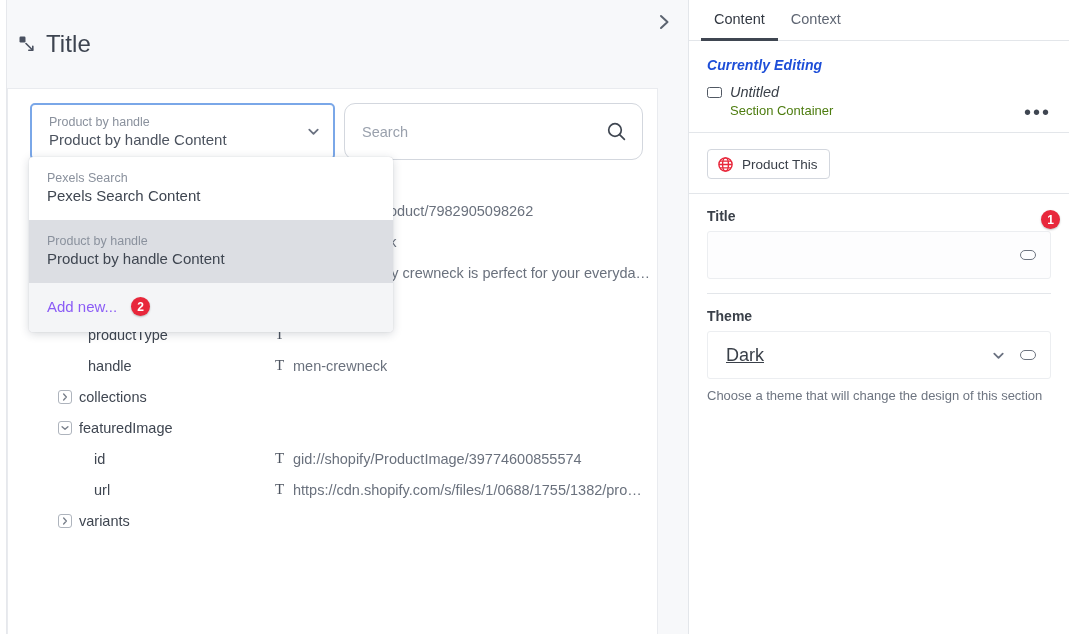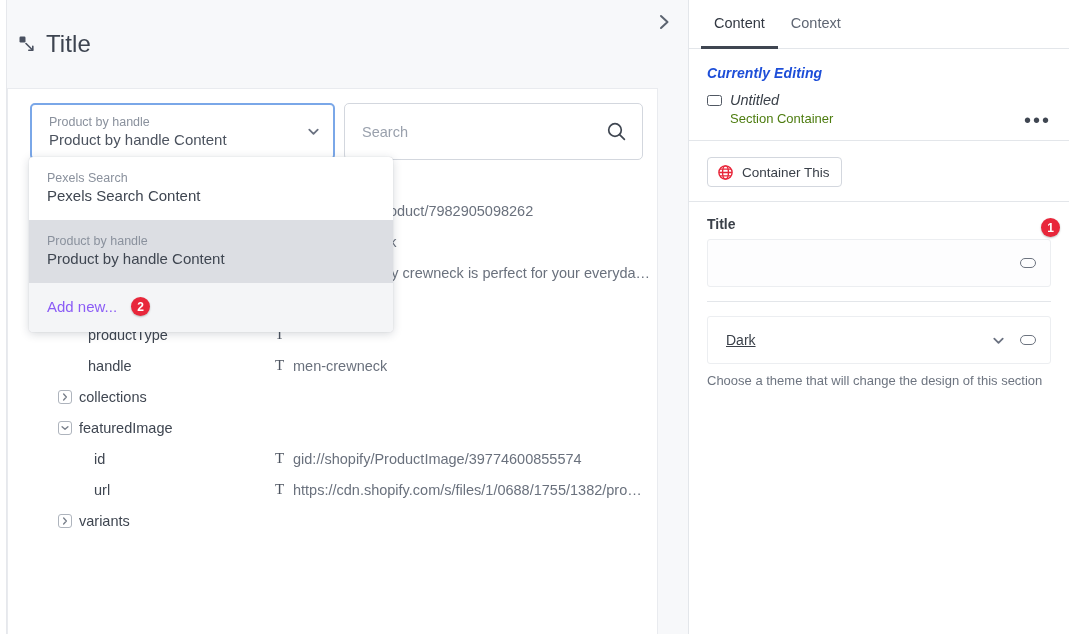--- a/index.html
+++ b/index.html
@@ -62,21 +62,21 @@
     cursor: pointer;
     position: relative; z-index: 40;
   }
   .combo-texts { flex: 1 1 auto; min-width: 0; }
   .combo-sub { font-size: 12.5px; color: #8a919d; line-height: 16px; }
   .combo-main { font-size: 15px; color: #4c535f; line-height: 19px; }
   .chev-down { width: 15px; height: 15px; color: #6a7180; flex: none; }
 
   .search-box {
     width: 299px; height: 57px;
-    border: 1px solid #d3d7de; border-radius: 5px; background: #fff;
+    border: 1px solid #d3d7de; border-radius: 11px; background: #fff;
     display: flex; align-items: center; padding: 0 15px 0 17px;
   }
   .search-box input {
     flex: 1; border: none; outline: none; font-size: 14.5px;
     color: #4c535f; font-family: inherit; background: transparent;
   }
   .search-box input::placeholder { color: #9aa1ad; }
   .search-icon { width: 21px; height: 21px; color: #3f4651; flex: none; }
 
   
@@ -137,21 +137,21 @@
   .ind-1 { padding-left: 80px; }
   .ind-2 { padding-left: 86px; }
   .ind-tog { padding-left: 71px; }
 
   
   .right-pane {
     width: 380px; height: 634px; background: #fff;
     display: flex; flex-direction: column;
   }
   .tabs {
-    height: 49px; display: flex; align-items: stretch;
+    height: 41px; display: flex; align-items: stretch;
     border-bottom: 1px solid #e3e6ea; padding-left: 12px;
   }
   .tab {
     display: flex; align-items: center; padding: 0 13px;
     font-size: 14.5px; color: #5f6673; cursor: pointer;
     border-bottom: 3px solid transparent; margin-bottom: -1px;
   }
   .tab.active { color: #323842; border-bottom-color: #3f4651; }
 
   .section { padding: 16px 18px 14px 18px; border-bottom: 1px solid #e3e6ea; }
@@ -183,21 +183,21 @@
   }
   .field-input input {
     border: none; outline: none; background: transparent;
     font-size: 14.5px; color: #3a4049; font-family: inherit; width: 100%;
   }
   .field-select {
     height: 48px; background: #fff; border: 1px solid #eceef1;
     border-radius: 3px; display: flex; align-items: center;
     padding: 0 14px 0 18px; position: relative;
   }
-  .field-select .sel-val { flex: 1; font-size: 14px; color: #3a4049; text-decoration: underline; }
+  .field-select .sel-val { flex: 1; font-size: 18px; color: #3a4049; text-decoration: underline; }
   .link-pill {
     width: 16px; height: 10px; border: 1.8px solid #6d7480;
     border-radius: 6px; flex: none; cursor: pointer;
   }
   .pill-abs { position: absolute; right: 14px; top: 50%; transform: translateY(-50%); }
   .badge-1 { position: absolute; right: 9px; top: 16px; }
   .field-help { font-size: 13px; color: #6e7581; margin-top: 9px; }
   .field-sep { border-bottom: 1px solid #e3e6ea; margin-top: 14px; }
 </style>
 </head>
@@ -357,35 +357,36 @@
 
     <div class="section">
       <button class="localize-btn">
         <span class="globe">
           <svg viewBox="0 0 18 18" fill="none" stroke="currentColor" stroke-width="1.5">
             <circle cx="9" cy="9" r="7"></circle>
             <ellipse cx="9" cy="9" rx="3.1" ry="7"></ellipse>
             <path d="M2.2 9 H15.8 M3.2 5.4 H14.8 M3.2 12.6 H14.8"></path>
           </svg>
         </span>
-        <span>Container This</span>
+        <span>Product This</span>
       </button>
     </div>
 
     <div class="field-block">
       <div class="field-label">Title</div>
       <div class="field-input">
         <input type="text" value="" placeholder="" style="">
         <span class="link-pill pill-abs"></span>
       </div>
       <span class="badge badge-1">1</span>
       <div class="field-sep"></div>
     </div>
 
     <div class="field-block">
+      <div class="field-label">Theme</div>
       <div class="field-select">
         <span class="sel-val">Dark</span>
         <span class="chev-down" style="margin-right:14px">
           <svg viewBox="0 0 16 16" fill="none" stroke="currentColor" stroke-width="1.9" stroke-linecap="round" stroke-linejoin="round">
               <path d="M3.5 6 L8 10.5 L12.5 6"></path>
             </svg>
         </span>
         <span class="link-pill"></span>
       </div>
       <div class="field-help">Choose a theme that will change the design of this section</div>

